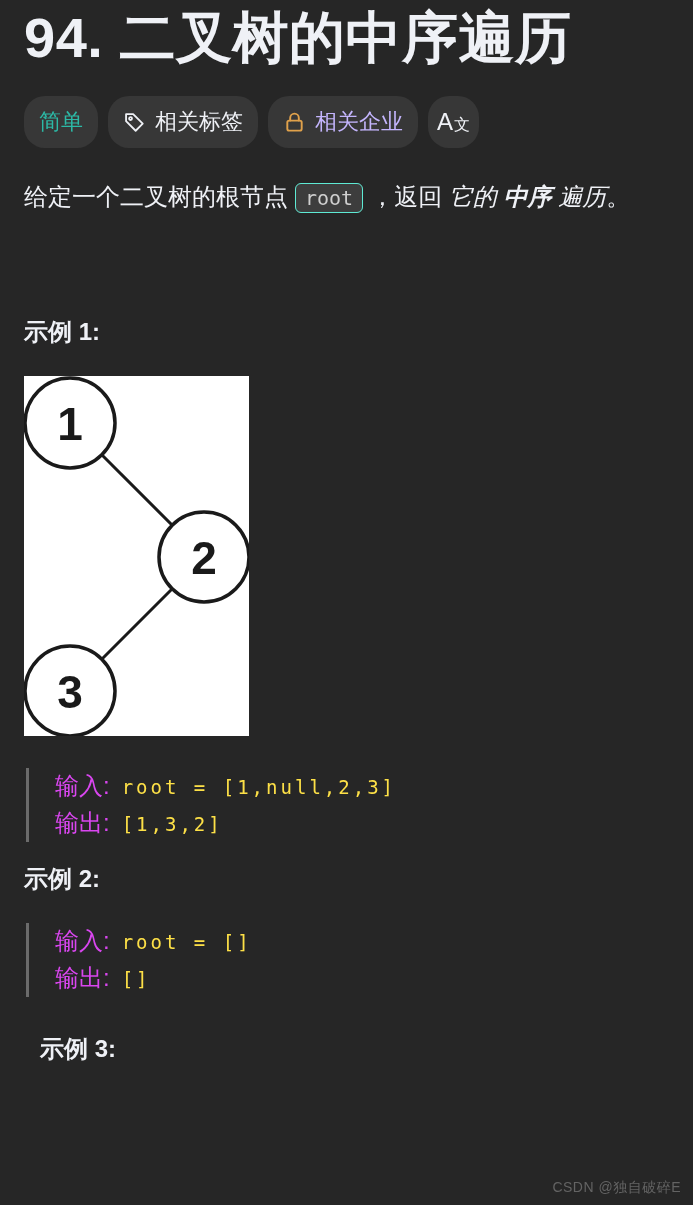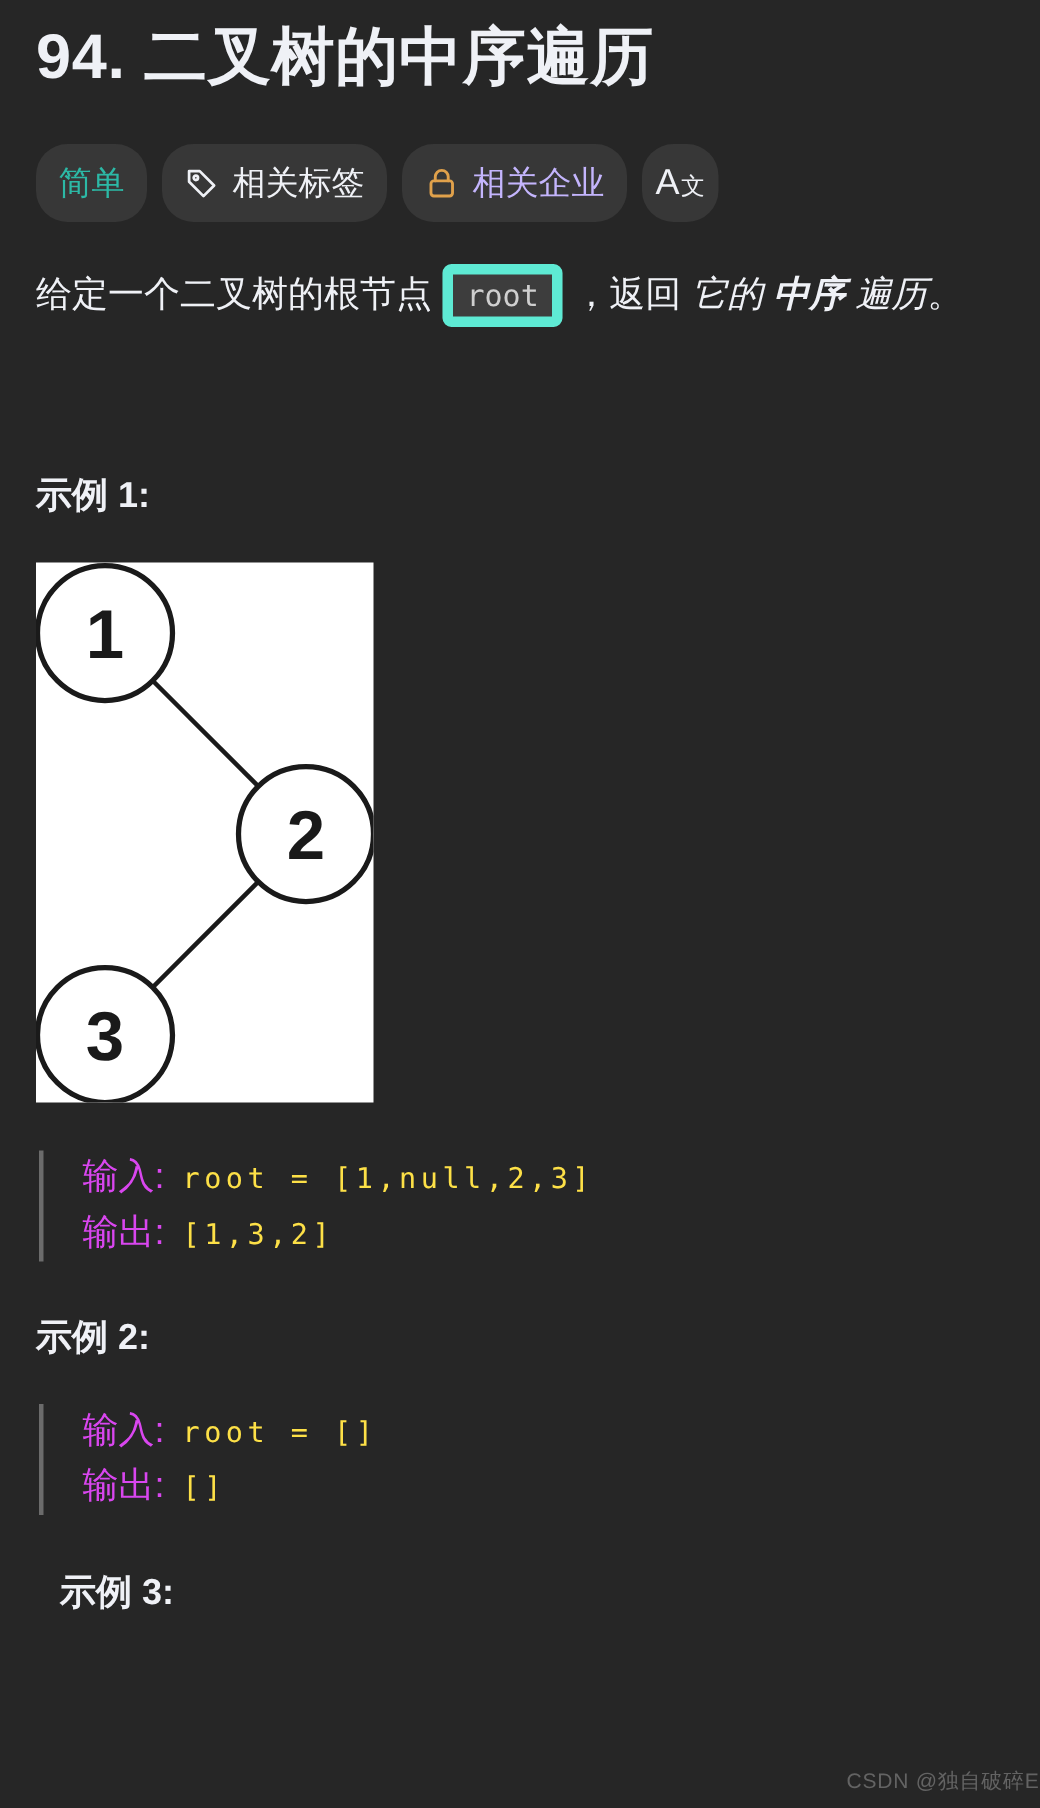--- a/index.html
+++ b/index.html
@@ -2,53 +2,53 @@
 <html><head>
 <meta charset="utf-8">
 <style>
   html,body{margin:0;padding:0;}
   body{
     width:693px;height:1205px;position:relative;overflow:hidden;
     background:#262626;color:#eff1f6;
     font-family:"Liberation Sans","DejaVu Sans",sans-serif;
   }
   .content{padding:14px 24px 0;}
-  .title{font-size:42px;line-height:48px;font-weight:700;margin:0;letter-spacing:.5px;}
+  .title{font-size:56px;line-height:48px;font-weight:700;margin:0;letter-spacing:.5px;}
   .badges{display:flex;align-items:center;gap:10px;margin-top:34px;}
   .pill{
     display:inline-flex;align-items:center;gap:9px;height:52px;padding:0 15px;
     background:#373737;border-radius:21px;font-size:22px;color:#eff1f6;white-space:nowrap;text-align:right;
   }
   .pill.translate{padding:0 9px;}
   .pill .icon{display:inline-flex;align-items:center;}
   .translate-glyph{display:inline-flex;align-items:baseline;font-weight:400;}
   .translate-glyph .a{font-size:24px;}
   .translate-glyph .wen{font-size:16px;margin-left:1px;}
   .desc{margin-top:30px;font-size:24px;line-height:38px;}
   .code-chip{
     font-family:"DejaVu Sans Mono","Liberation Mono",monospace;font-size:20px;
-    background:#3d3d3d;border:7px solid #5eead4;border-radius:6px;
+    background:#3d3d3d;border:1px solid #5eead4;border-radius:6px;
     padding:2px 9px;margin:0 7px;color:#cfcfcf;white-space:nowrap;
   }
   .it{font-style:italic;}
   .bi{font-style:italic;font-weight:700;}
   .ex-heading{font-size:24px;font-weight:700;margin:0;line-height:32px;}
   .mt-ex1{margin-top:99px;}
-  .mt-ex2{margin-top:35px;}
+  .mt-ex2{margin-top:21px;}
   .mt-ex3{margin-top:36px;margin-left:16px;}
   .figure{margin-top:28px;width:225px;height:360px;background:#ffffff;display:block;}
   .ex-block{margin-top:32px;margin-left:2px;border-left:3px solid #6b6b6b;padding-left:26px;}
   .ex-block.tight{margin-top:28px;}
   .ex-row{line-height:36px;font-size:24px;white-space:nowrap;}
   .ex-label{font-weight:400;color:#d946ef;}
   .ex-value{
     font-family:"DejaVu Sans Mono","Liberation Mono",monospace;
     font-size:19px;letter-spacing:3px;color:#fde047;margin-left:12px;
   }
-  .watermark{position:absolute;right:0;bottom:8px;font-size:14px;color:#636363;letter-spacing:.5px;}
+  .watermark{position:absolute;right:12px;bottom:8px;font-size:14px;color:#636363;letter-spacing:.5px;}
 </style>
 </head>
 <body>
 
 <div class="content">
 
   <h1 class="title">94. 二叉树的中序遍历</h1>
 
   <div class="badges">
     <span class="pill">

